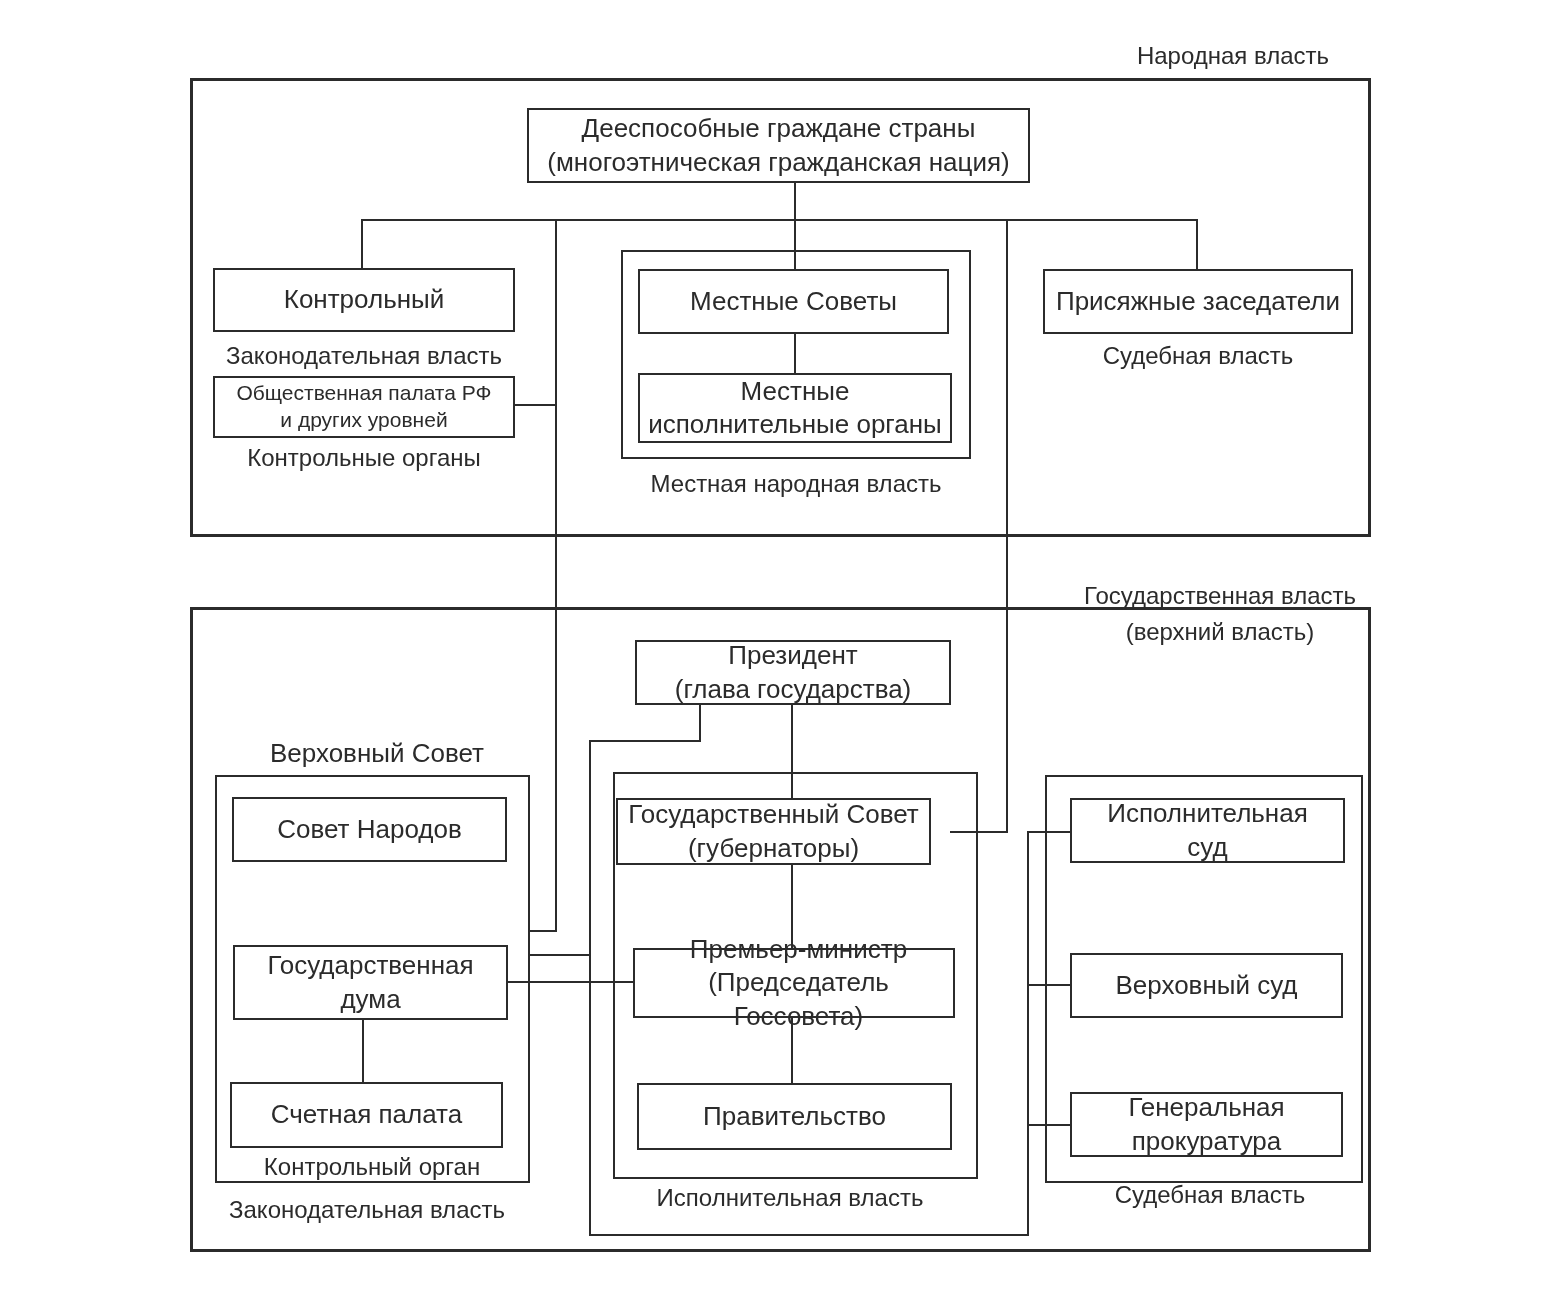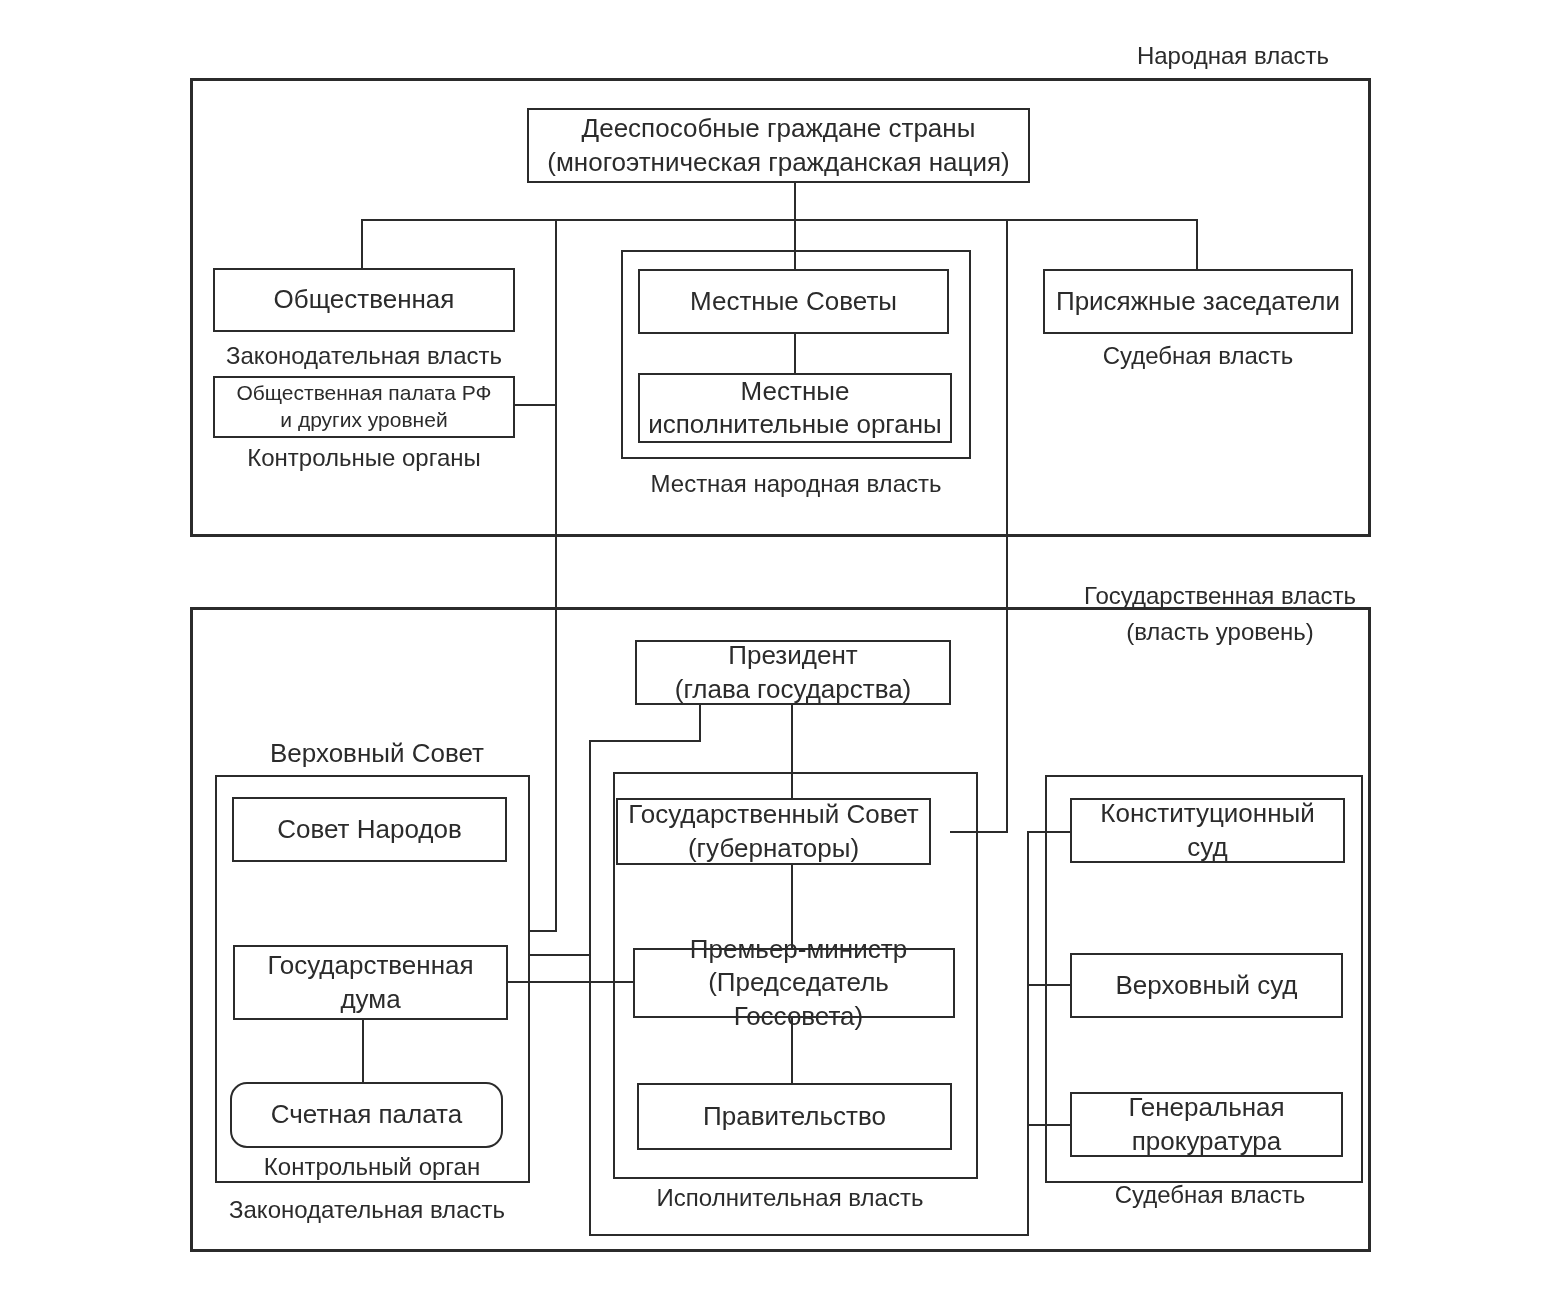--- a/index.html
+++ b/index.html
@@ -78,21 +78,21 @@
   <div class="hl" style="left:1027px;top:831px;width:44px;"></div>
   <div class="hl" style="left:1027px;top:984px;width:44px;"></div>
   <div class="hl" style="left:1027px;top:1124px;width:44px;"></div>
 
   <div class="box" style="left:527px;top:108px;width:503px;height:75px;">
     <span>Дееспособные граждане страны</span>
     <span>(многоэтническая гражданская нация)</span>
   </div>
 
   <div class="box" style="left:213px;top:268px;width:302px;height:64px;">
-    <span>Общественная</span>
+    <span>Контрольный</span>
   </div>
 
   <div class="box" style="left:213px;top:376px;width:302px;height:62px;font-size:21px;">
     <span>Общественная палата РФ</span>
     <span>и других уровней</span>
   </div>
 
   <div class="box" style="left:638px;top:269px;width:311px;height:65px;justify-content:center;">
     <span>Местные Советы</span>
   </div>
@@ -113,61 +113,61 @@
 
   <div class="box" style="left:232px;top:797px;width:275px;height:65px;">
     <span>Совет Народов</span>
   </div>
 
   <div class="box" style="left:233px;top:945px;width:275px;height:75px;">
     <span>Государственная</span>
     <span>дума</span>
   </div>
 
-  <div class="box" style="left:230px;top:1082px;width:273px;height:66px;border-radius:17px;">
+  <div class="box" style="left:230px;top:1082px;width:273px;height:66px;">
     <span>Счетная палата</span>
   </div>
 
   <div class="box" style="left:616px;top:798px;width:315px;height:67px;">
     <span>Государственный Совет</span>
     <span>(губернаторы)</span>
   </div>
 
   <div class="box" style="left:633px;top:948px;width:322px;height:70px;padding-left:9px;">
     <span>Премьер-министр</span>
     <span>(Председатель Госсовета)</span>
   </div>
 
   <div class="box" style="left:637px;top:1083px;width:315px;height:67px;">
     <span>Правительство</span>
   </div>
 
   <div class="box" style="left:1070px;top:798px;width:275px;height:65px;">
-    <span>Конституционный</span>
+    <span>Исполнительная</span>
     <span>суд</span>
   </div>
 
   <div class="box" style="left:1070px;top:953px;width:273px;height:65px;">
     <span>Верховный суд</span>
   </div>
 
   <div class="box" style="left:1070px;top:1092px;width:273px;height:65px;">
     <span>Генеральная</span>
     <span>прокуратура</span>
   </div>
 
   <div class="lbl" style="left:1083px;top:42px;width:300px;">Народная власть</div>
 
   <div class="lbl" style="left:214px;top:342px;width:300px;">Законодательная власть</div>
   <div class="lbl" style="left:214px;top:444px;width:300px;">Контрольные органы</div>
   <div class="lbl" style="left:646px;top:470px;width:300px;">Местная народная власть</div>
   <div class="lbl" style="left:1048px;top:342px;width:300px;">Судебная власть</div>
 
   <div class="lbl" style="left:1060px;top:582px;width:320px;">Государственная власть</div>
-  <div class="lbl" style="left:1060px;top:618px;width:320px;">(власть уровень)</div>
+  <div class="lbl" style="left:1060px;top:618px;width:320px;">(верхний власть)</div>
 
   <div class="lbl big" style="left:217px;top:738px;width:320px;">Верховный Совет</div>
   <div class="lbl" style="left:222px;top:1153px;width:300px;">Контрольный орган</div>
   <div class="lbl" style="left:217px;top:1196px;width:300px;">Законодательная власть</div>
   <div class="lbl" style="left:640px;top:1184px;width:300px;">Исполнительная власть</div>
   <div class="lbl" style="left:1060px;top:1181px;width:300px;">Судебная власть</div>
 
 </div>
 
 </body></html>

